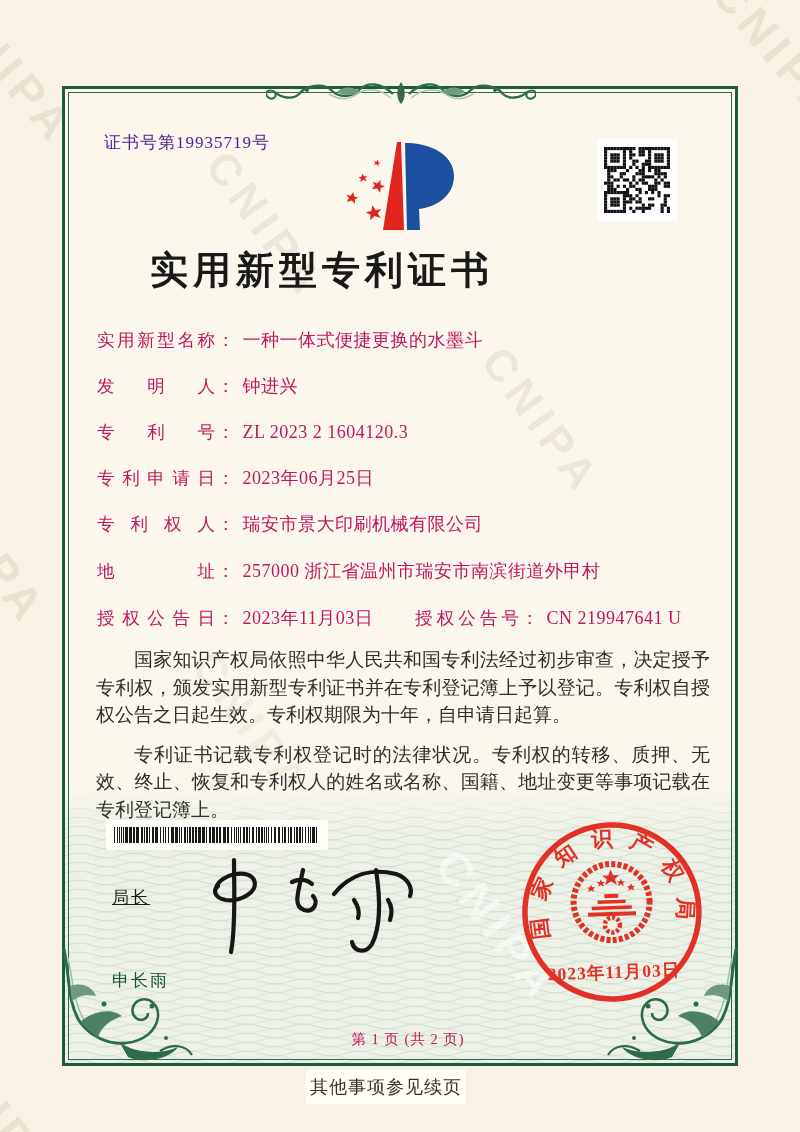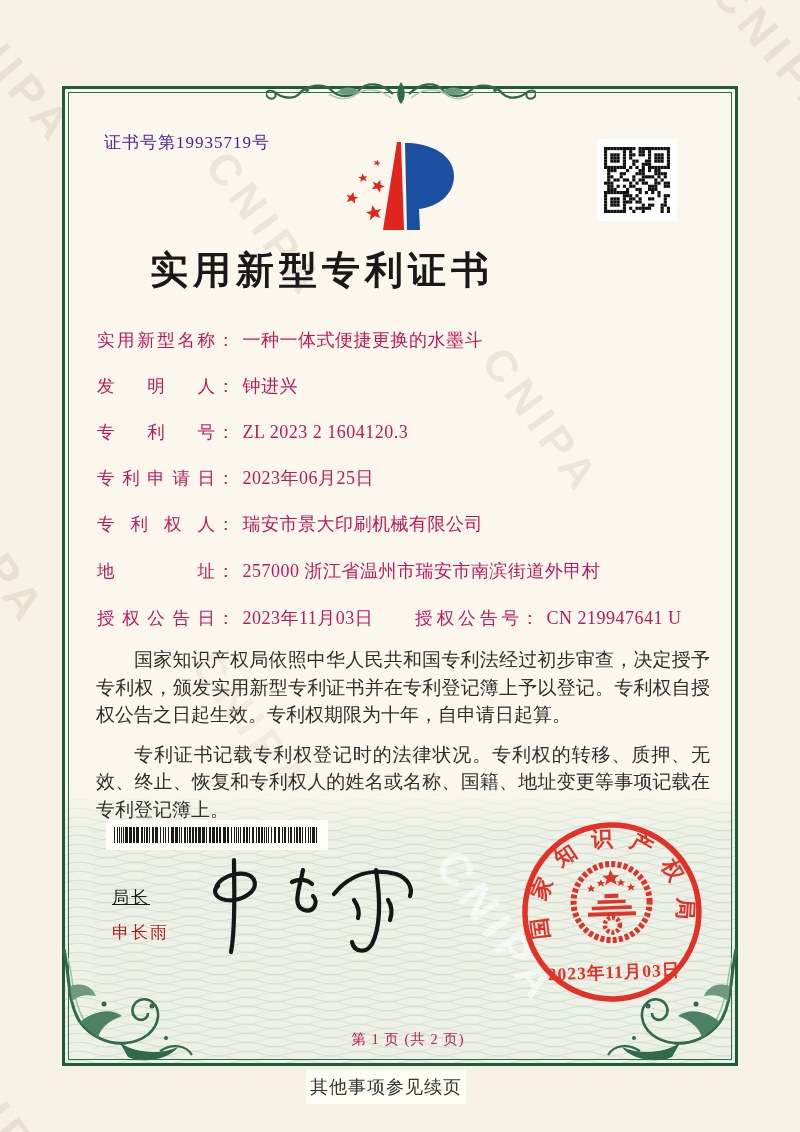--- a/index.html
+++ b/index.html
@@ -32,21 +32,21 @@
   .paras{left:96px;top:646px;width:614px;z-index:5;}
   .paras p{margin:0 0 12px 0;font-size:19px;line-height:27.5px;text-indent:2em;
            text-align:justify;color:#2e2e2e;}
 
   
   .band{left:65px;top:788px;z-index:2;}
 
   .bcbox{left:106px;top:820px;width:222px;height:30px;background:#fefdf8;z-index:5;}
   .bcbars{position:absolute;left:8px;top:7px;}
   .dirlabel{left:112px;top:886px;font:400 17px "Liberation Sans",sans-serif;color:#1c1c1c;z-index:5;letter-spacing:2px;text-decoration:underline;}
-  .dirname{left:112px;top:921px;font:400 17px "Liberation Sans",sans-serif;color:#b91c1c;z-index:5;letter-spacing:2px;}
+  .dirname{left:112px;top:969px;font:400 17px "Liberation Sans",sans-serif;color:#14532d;z-index:5;letter-spacing:2px;}
   .sig{left:200px;top:848px;z-index:5;}
   .seal{left:517px;top:818px;z-index:6;opacity:.94;transform:rotate(-2deg);}
   .pageno{left:0;top:1030px;width:800px;text-align:center;font-size:14.5px;color:#be185d;z-index:5;letter-spacing:1px;margin-left:8px;}
   .contbox{left:306px;top:1070px;width:160px;height:34px;line-height:34px;background:#fffdf4;
            text-align:center;font-size:18px;letter-spacing:1px;color:#333;z-index:5;}
 
   .orn-top{left:266px;top:78px;z-index:5;}
   .corner-l{left:59px;top:946px;z-index:4;}
   .corner-r{left:606px;top:946px;z-index:4;transform:scaleX(-1);}
   .qrbox{left:597px;top:139px;width:80px;height:82px;background:#ffffff;z-index:5;}

